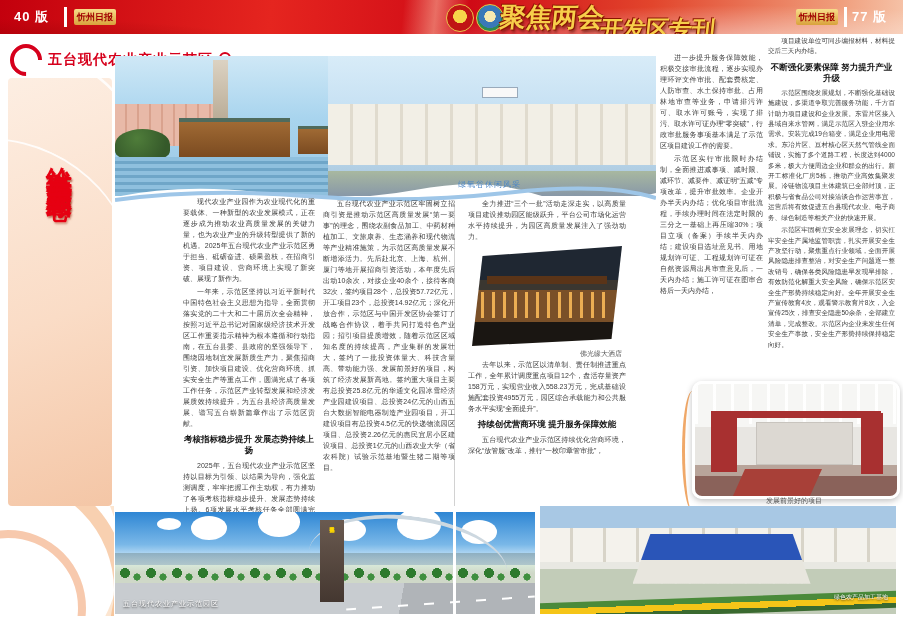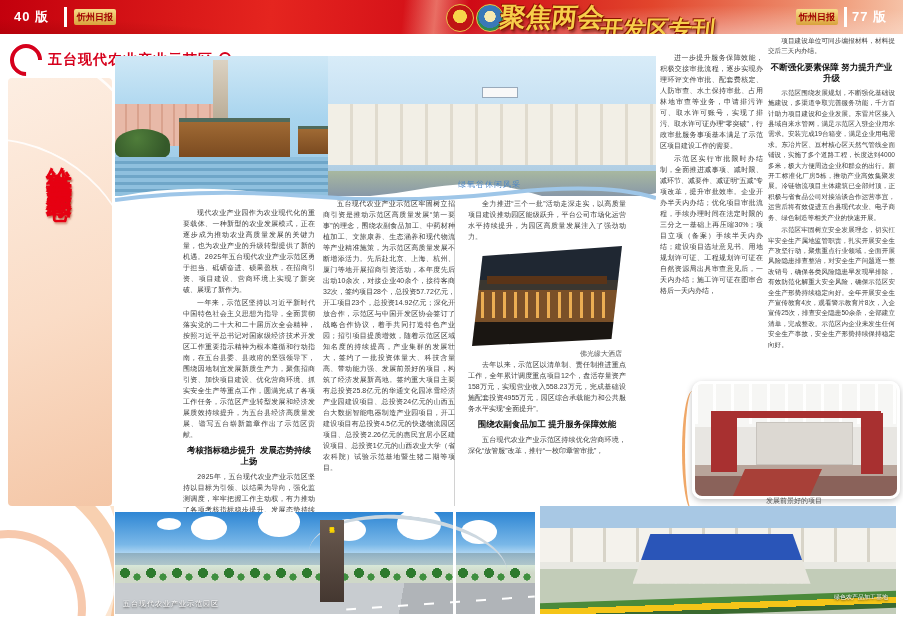--- a/index.html
+++ b/index.html
@@ -73,21 +73,21 @@
              border:1px solid #9ab;}
   .bldg-ground{position:absolute;left:0;bottom:0;width:100%;height:18%;
                background:linear-gradient(#a8b8a0,#8898a8);}
   .band-wave{position:absolute;left:0;bottom:-9px;}
   .cap-top{position:absolute;left:458px;top:170px;font-size:8px;color:#4a86c6;letter-spacing:1px;margin-top:9px;}
   
   .col{position:absolute;overflow:hidden;font-size:7px;line-height:11px;text-align:justify;color:#3c3c3c;}
   .col p{margin:0 0 2px 0;text-indent:2em;}
   .col h3{margin:5px 0 4px 0;font-size:8.5px;line-height:11px;text-align:center;color:#141414;
           letter-spacing:0;font-weight:bold;}
-  .c1{left:183px;top:208px;width:132px;height:322px;font-family:Liberation Mono, monospace;}
+  .c1{left:183px;top:196px;width:132px;height:322px;}
   .c2{left:323px;top:198px;width:132px;height:278px;}
   .ca{left:468px;top:198px;width:158px;height:306px;}
   .cb{left:660px;top:52px;width:103px;height:330px;}
   .cc{left:768px;top:36px;width:127px;height:328px;font-size:6.6px;line-height:10.4px;}
   
   .fan{position:relative;width:150px;height:100px;margin:4px auto 2px auto;
        clip-path:polygon(7% 10%,100% 0,93% 93%,0 100%);
        background:linear-gradient(180deg,#1f2732 0 34%,#3a3630 34% 44%,#7a5028 44% 76%,#1a1612 76%);}
   .fan-win{position:absolute;left:6%;top:46%;width:88%;height:26%;
            background:repeating-linear-gradient(90deg,rgba(255,190,90,.85) 0 3px,transparent 3px 11px);}
@@ -227,21 +227,21 @@
   </div>
 
   <div class="col ca">
     <p>全力推进“三个一批”活动走深走实，以高质量项目建设推动园区能级跃升，平台公司市场化运营水平持续提升，为园区高质量发展注入了强劲动力。</p>
     <div class="fan">
       <div class="fan-roof"></div>
       <div class="fan-win"></div>
     </div>
     <div class="fan-cap">佛光缘大酒店</div>
     <p>去年以来，示范区以清单制、责任制推进重点工作，全年累计调度重点项目12个，盘活存量资产158万元，实现营业收入558.23万元，完成基础设施配套投资4955万元，园区综合承载能力和公共服务水平实现“全面提升”。</p>
-    <h3>围绕农副食品加工 提升服务保障效能</h3>
+    <h3>持续创优营商环境 提升服务保障效能</h3>
     <p>五台现代农业产业示范区持续优化营商环境，深化“放管服”改革，推行“一枚印章管审批”，</p>
   </div>
 
   <div class="col cb">
     <p>进一步提升服务保障效能，积极交接审批流程，逐步实现办理环评文件审批、配套费核定、人防审查、水土保持审批、占用林地审查等业务，申请排污许可、取水许可账号，实现了排污、取水许可证办理“零突破”，行政审批服务事项基本满足了示范区项目建设工作的需要。</p>
     <p>示范区实行审批限时办结制，全面推进减事项、减时限、减环节、减要件、减证明“五减”专项改革，提升审批效率。企业开办半天内办结；优化项目审批流程，手续办理时间在法定时限的三分之一基础上再压缩30%；项目立项（备案）手续半天内办结；建设项目选址意见书、用地规划许可证、工程规划许可证在自然资源局出具审查意见后，一天内办结；施工许可证在图审合格后一天内办结，</p>
   </div>
 
   <div class="col cc">
     <p>项目建设单位可同步编报材料，材料提交后三天内办结。</p>

